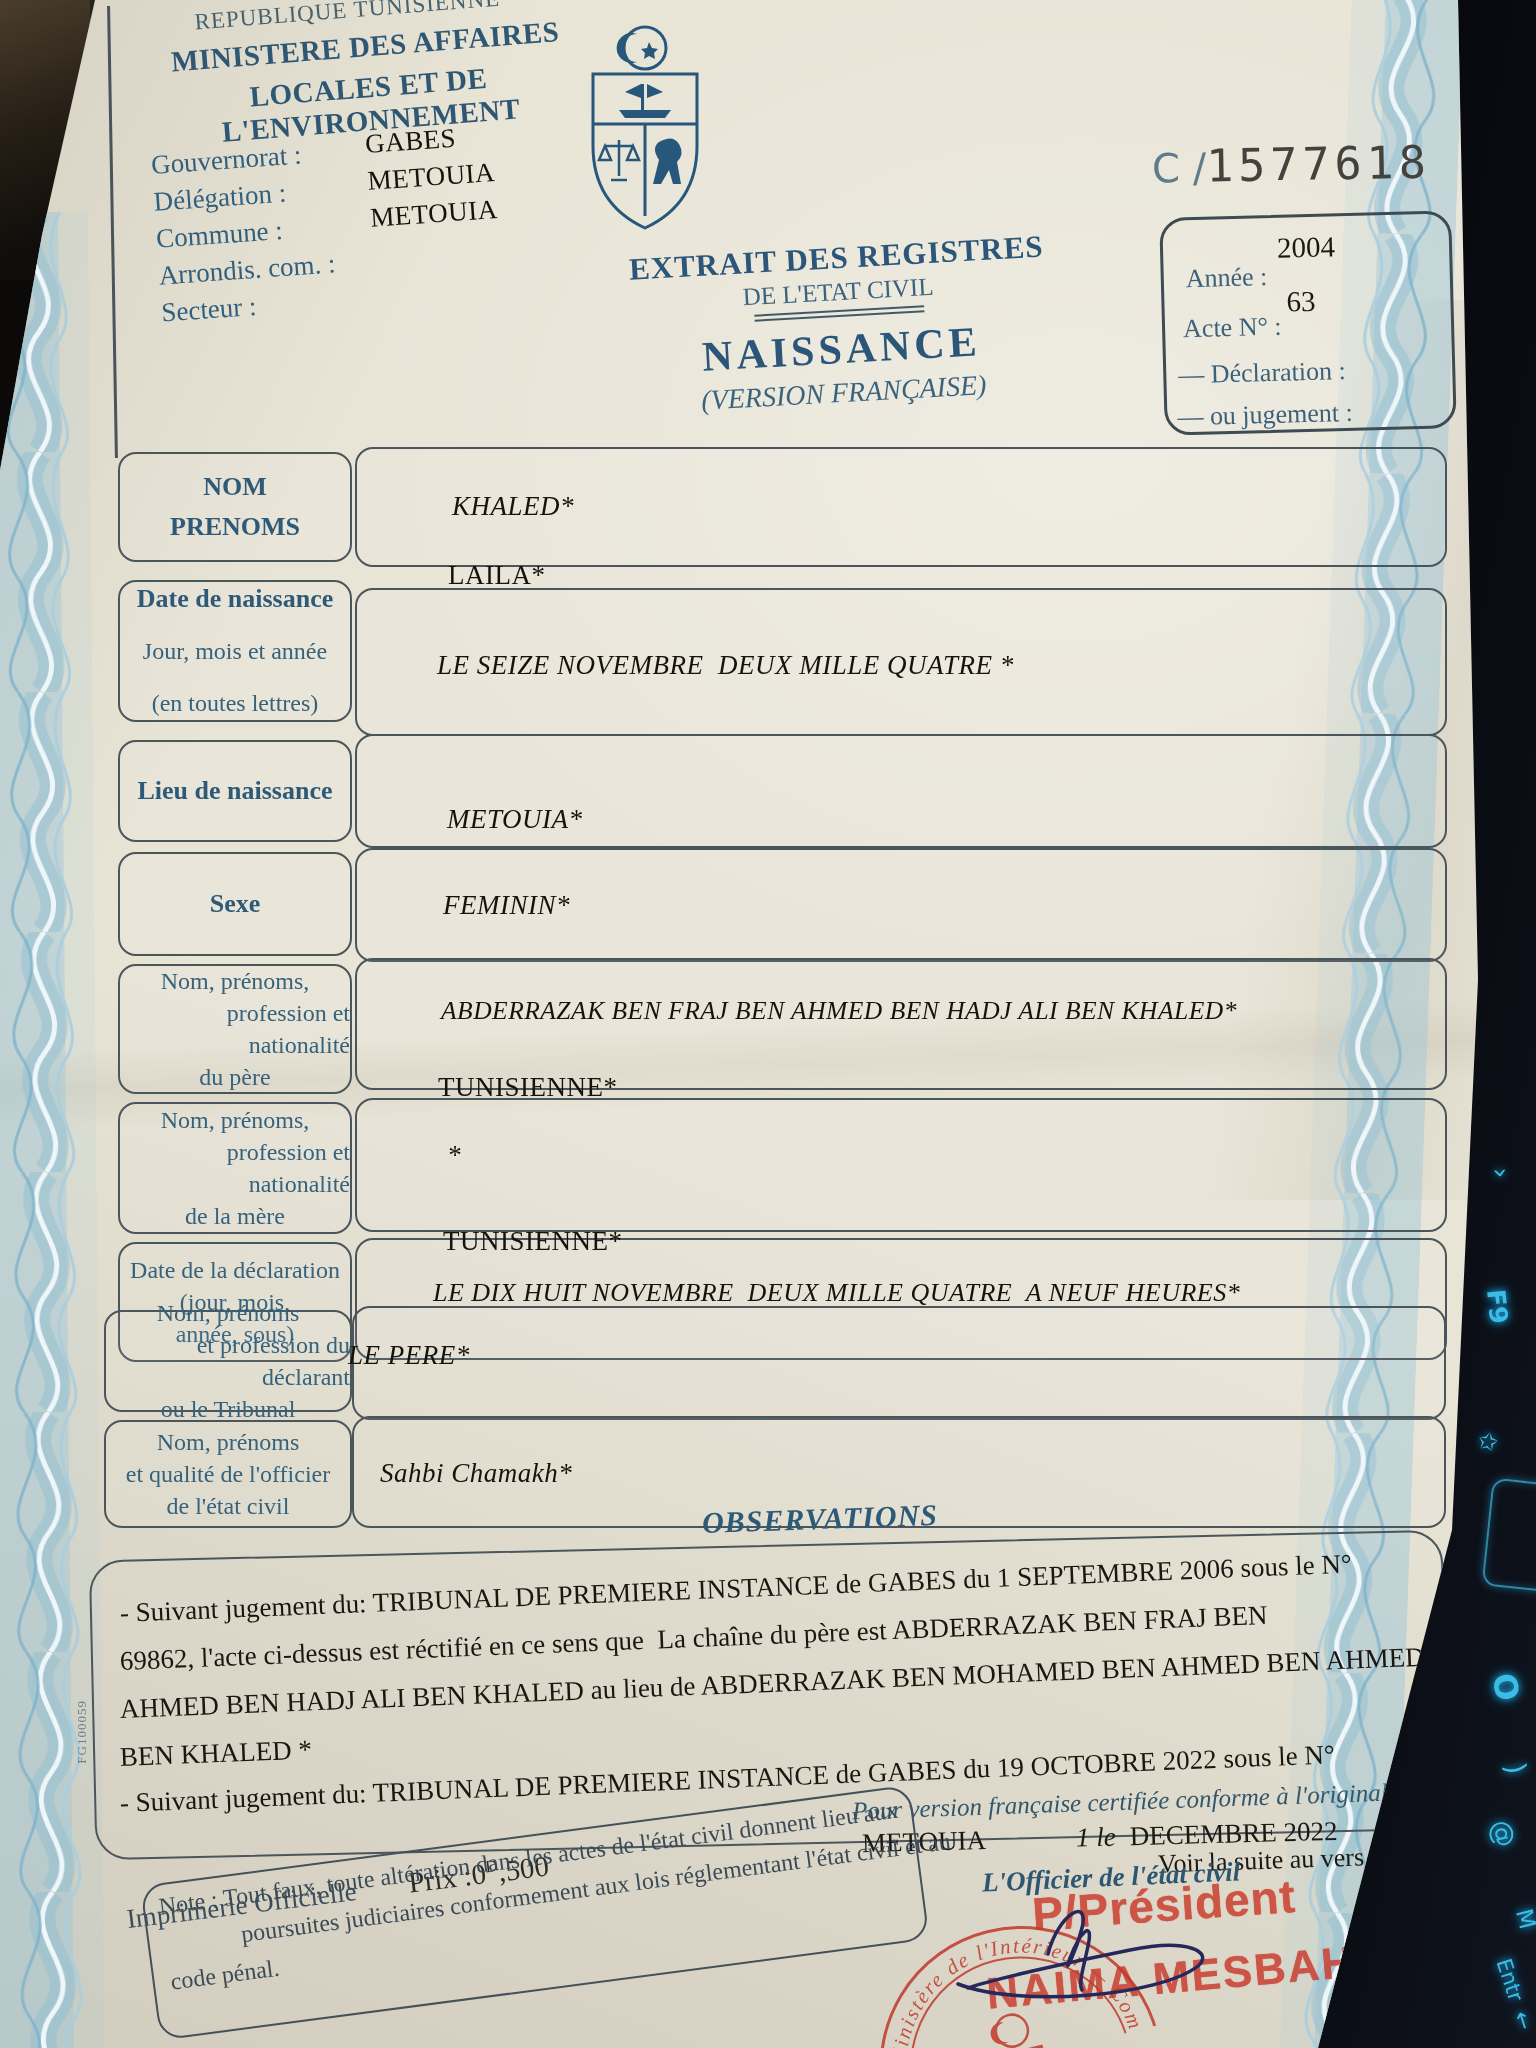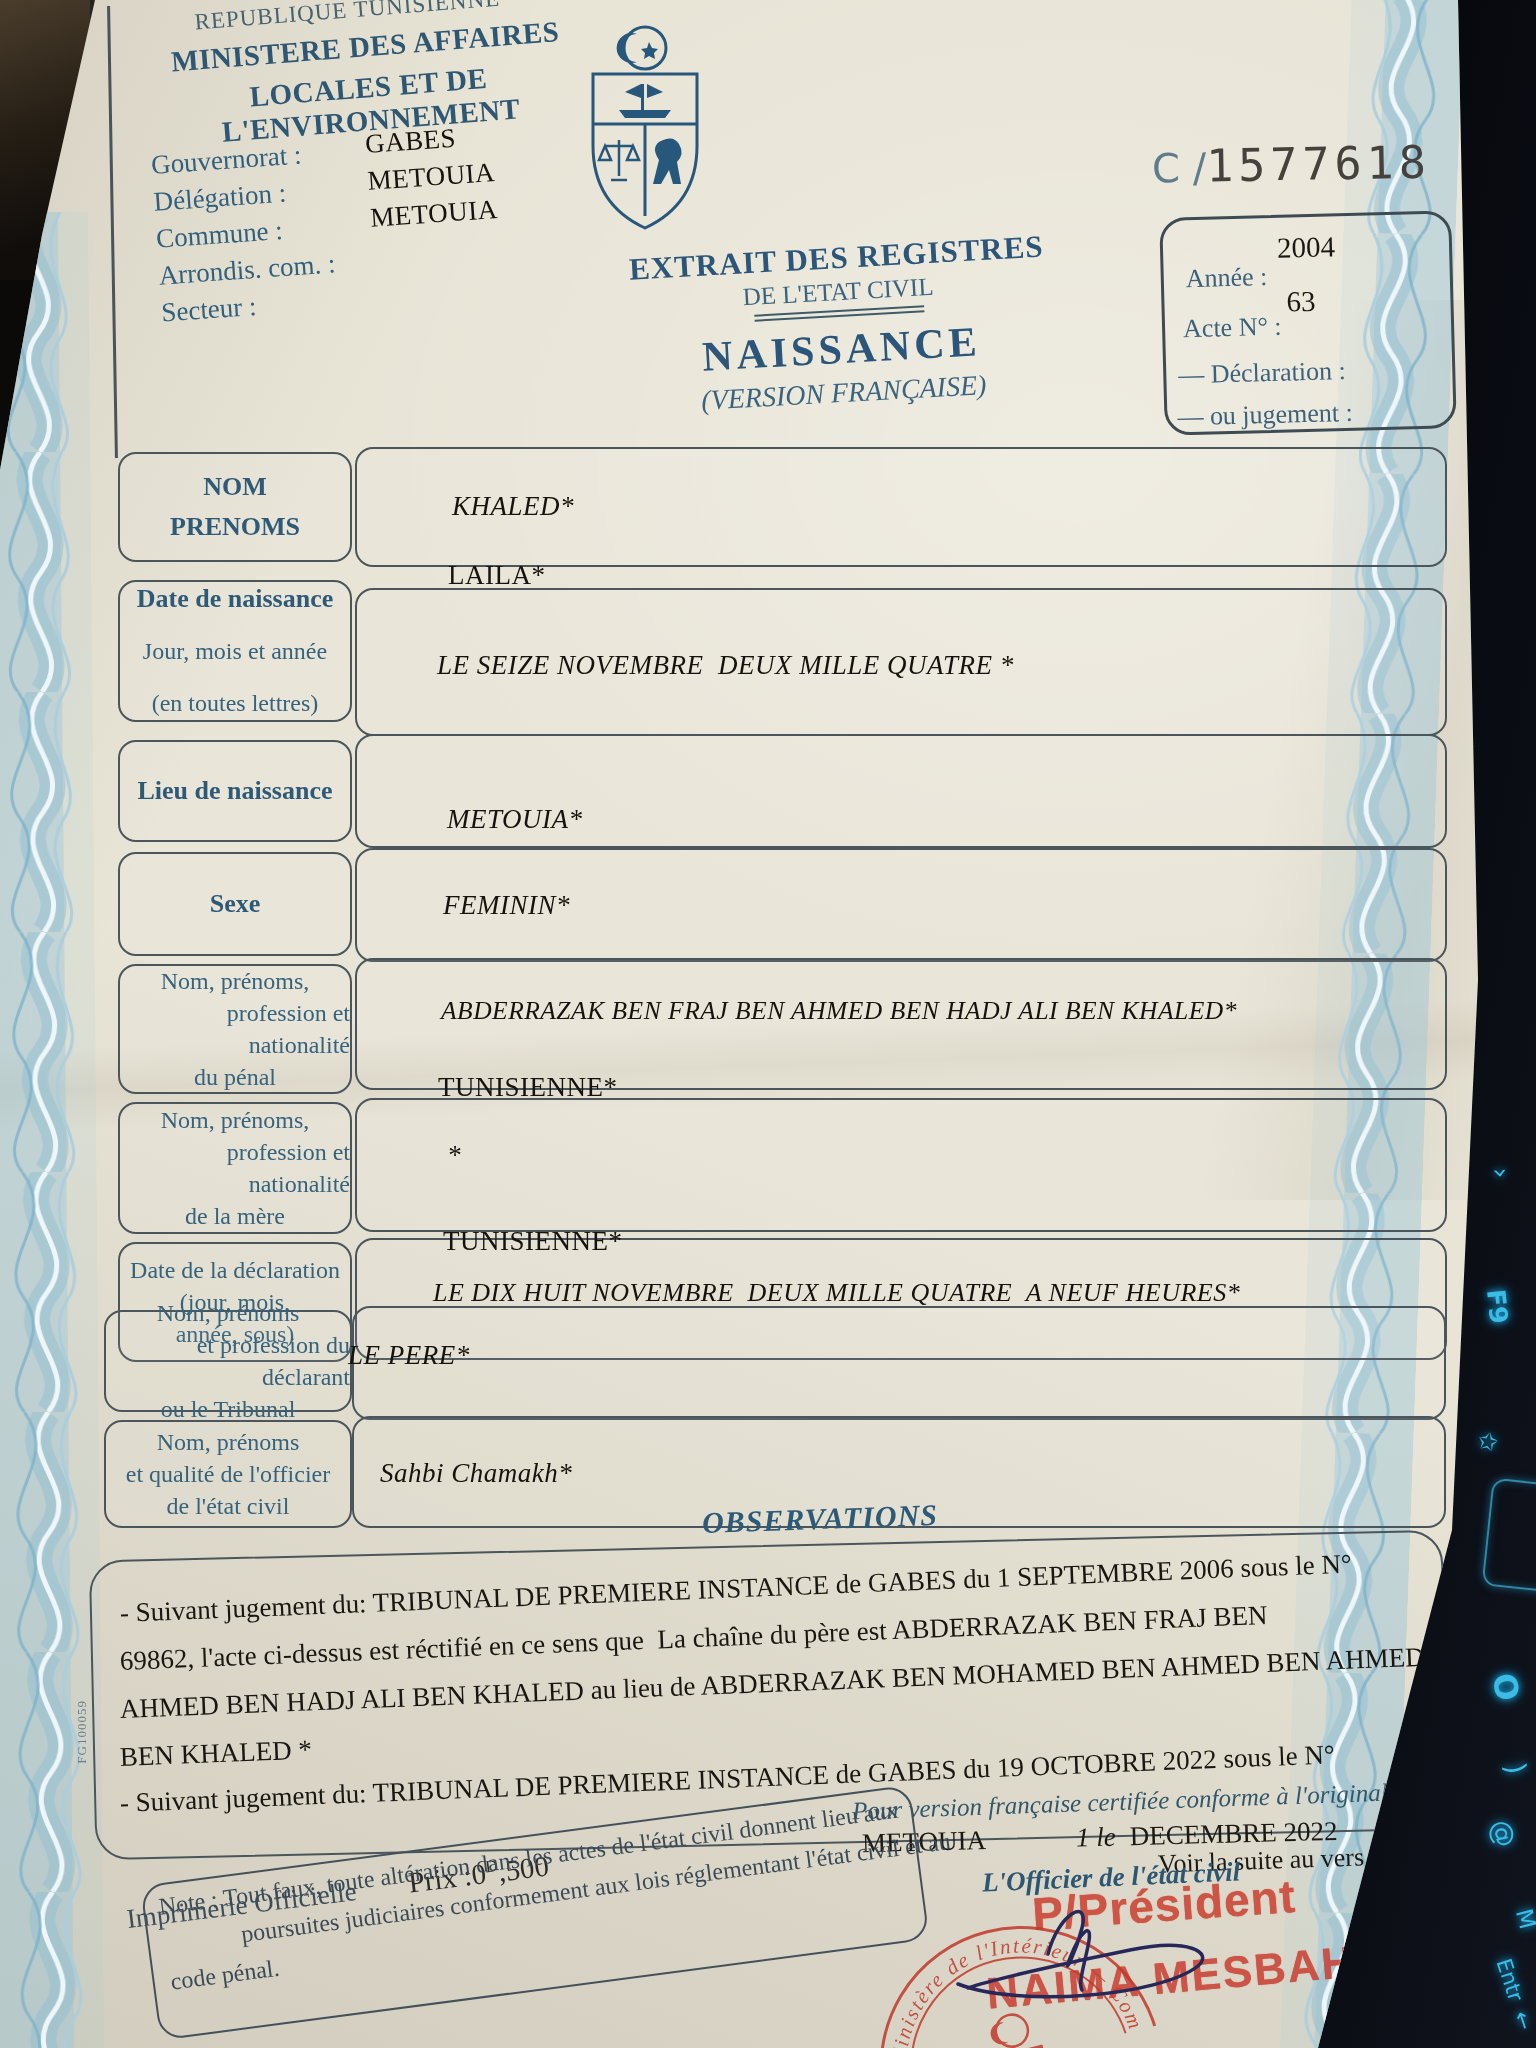--- a/index.html
+++ b/index.html
@@ -249,21 +249,21 @@
     <div class="lab r4lab">
         <span class="ll">Sexe</span>
       </div>
     <div class="val r4val">
         <span class="typed">FEMININ*</span>
       </div>
 
     <div class="lab r5lab">
         <span class="ll">Nom, prénoms,</span>
         <span class="ll">profession et nationalité</span>
-        <span class="ll">du pénal</span>
+        <span class="ll">du père</span>
       </div>
     <div class="val r5val">
         <span class="typed">ABDERRAZAK BEN FRAJ BEN AHMED BEN HADJ ALI BEN KHALED*</span>
       </div>
     <span class="typed ov ov5">TUNISIENNE*</span>
 
     <div class="lab r6lab">
         <span class="ll">Nom, prénoms,</span>
         <span class="ll">profession et nationalité</span>
         <span class="ll">de la mère</span>

